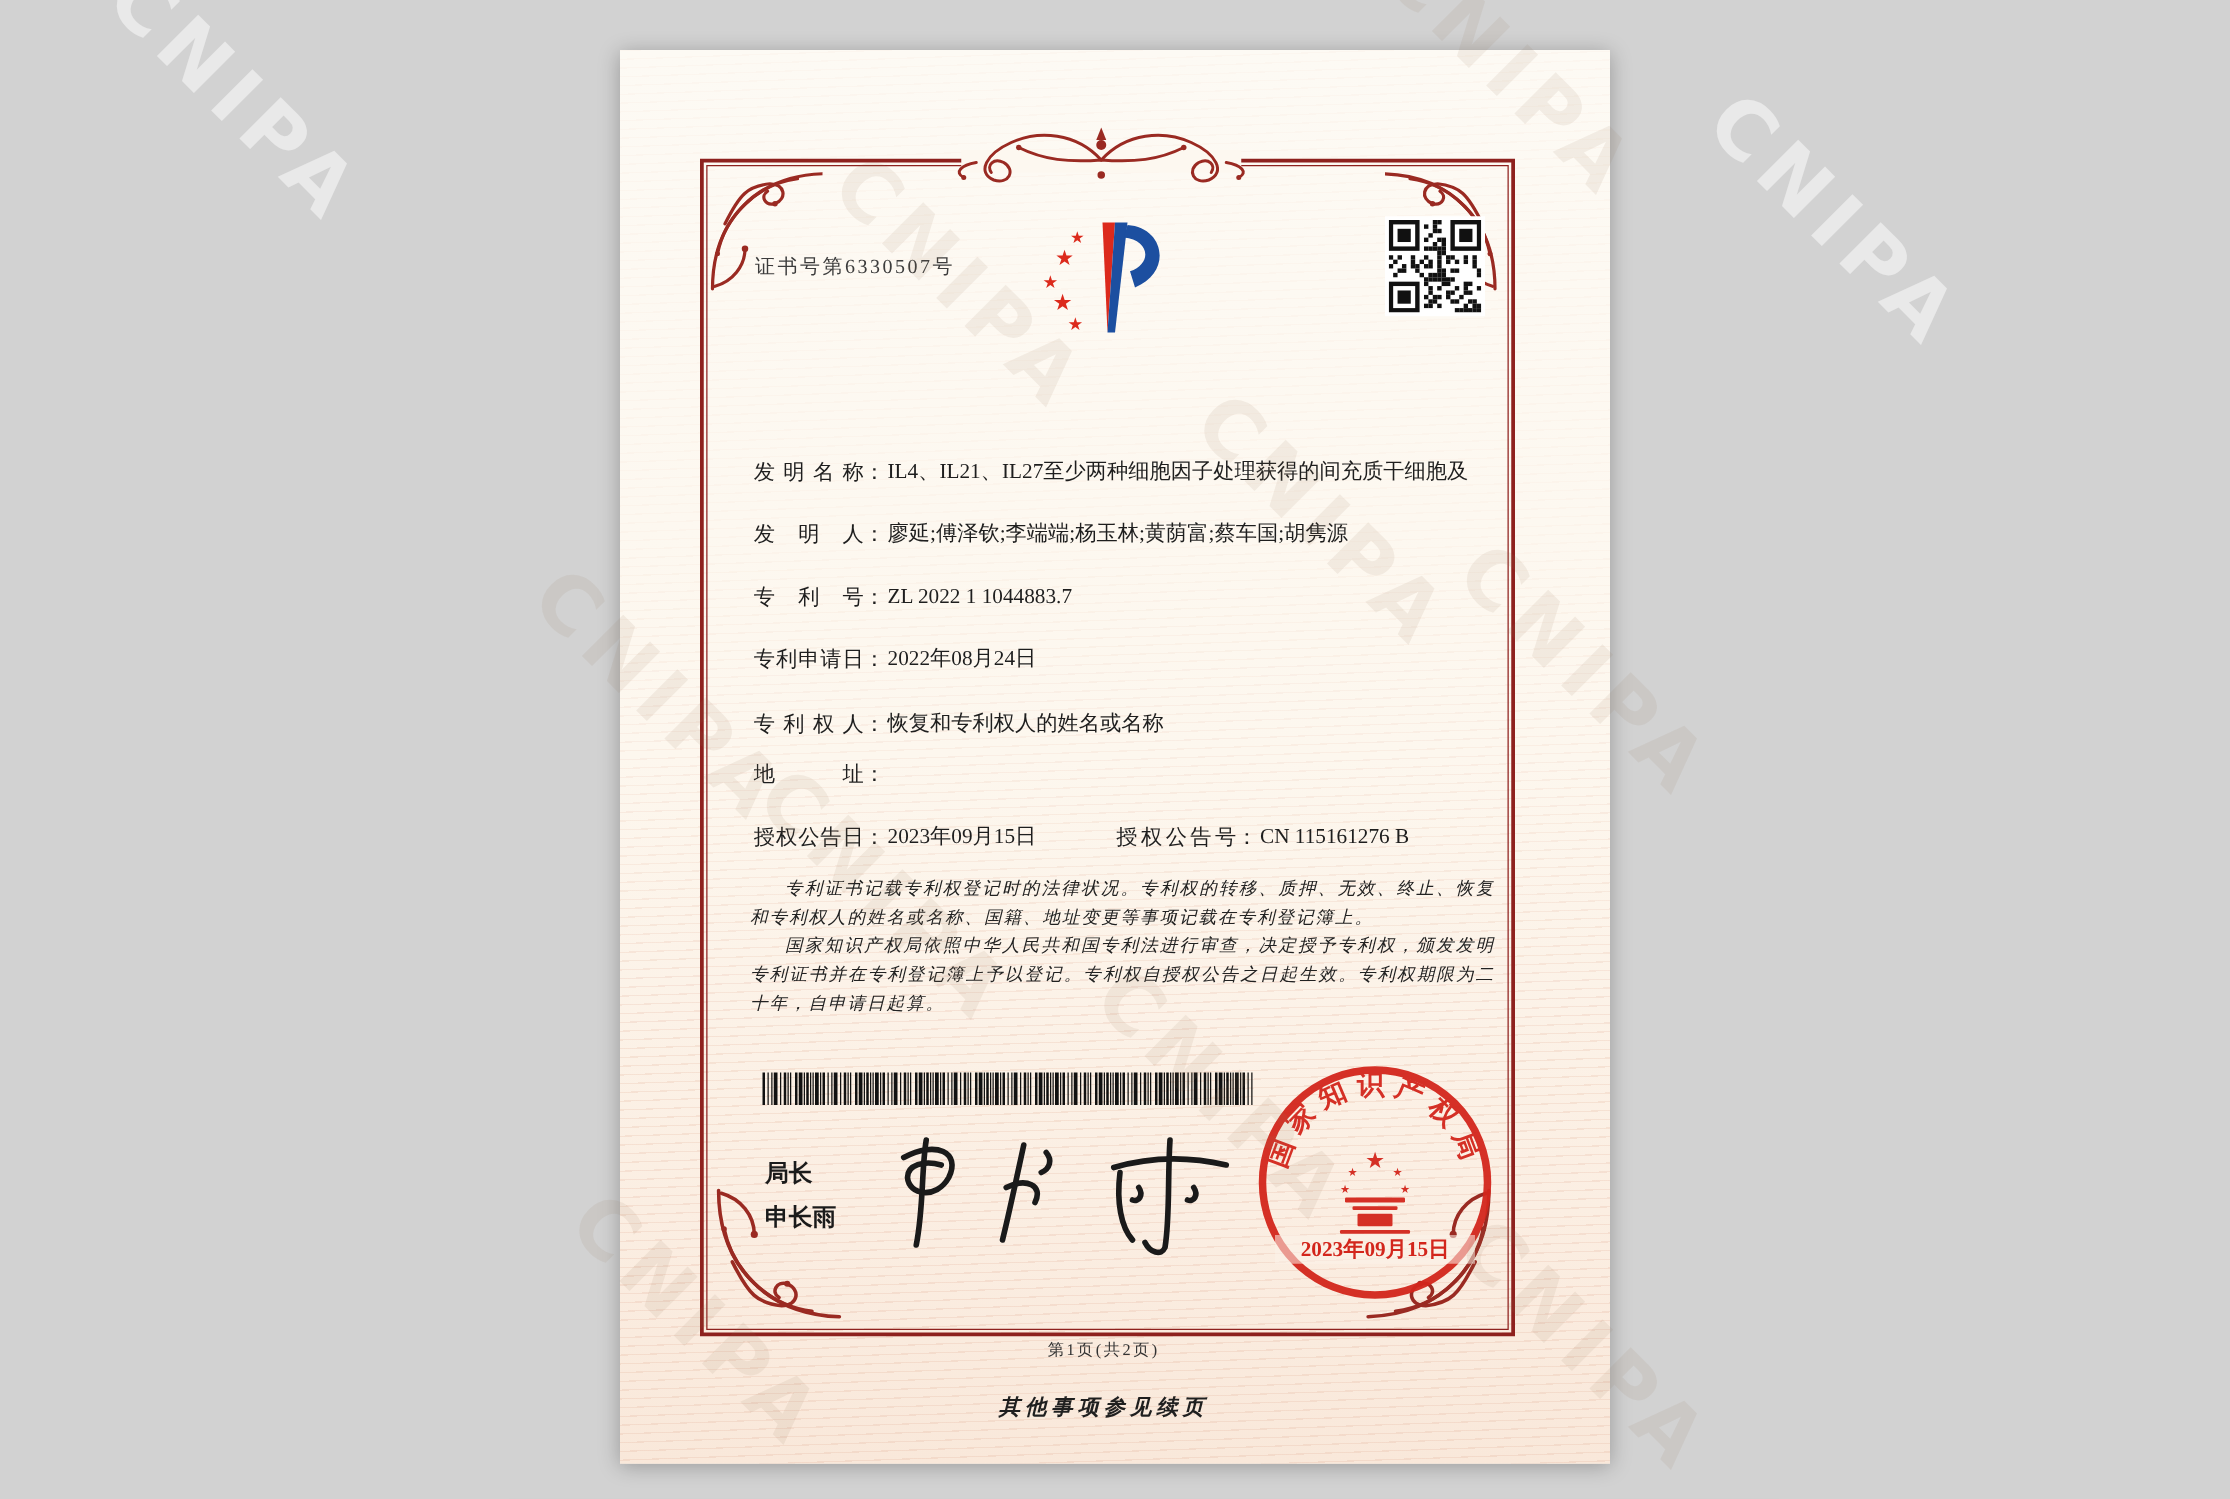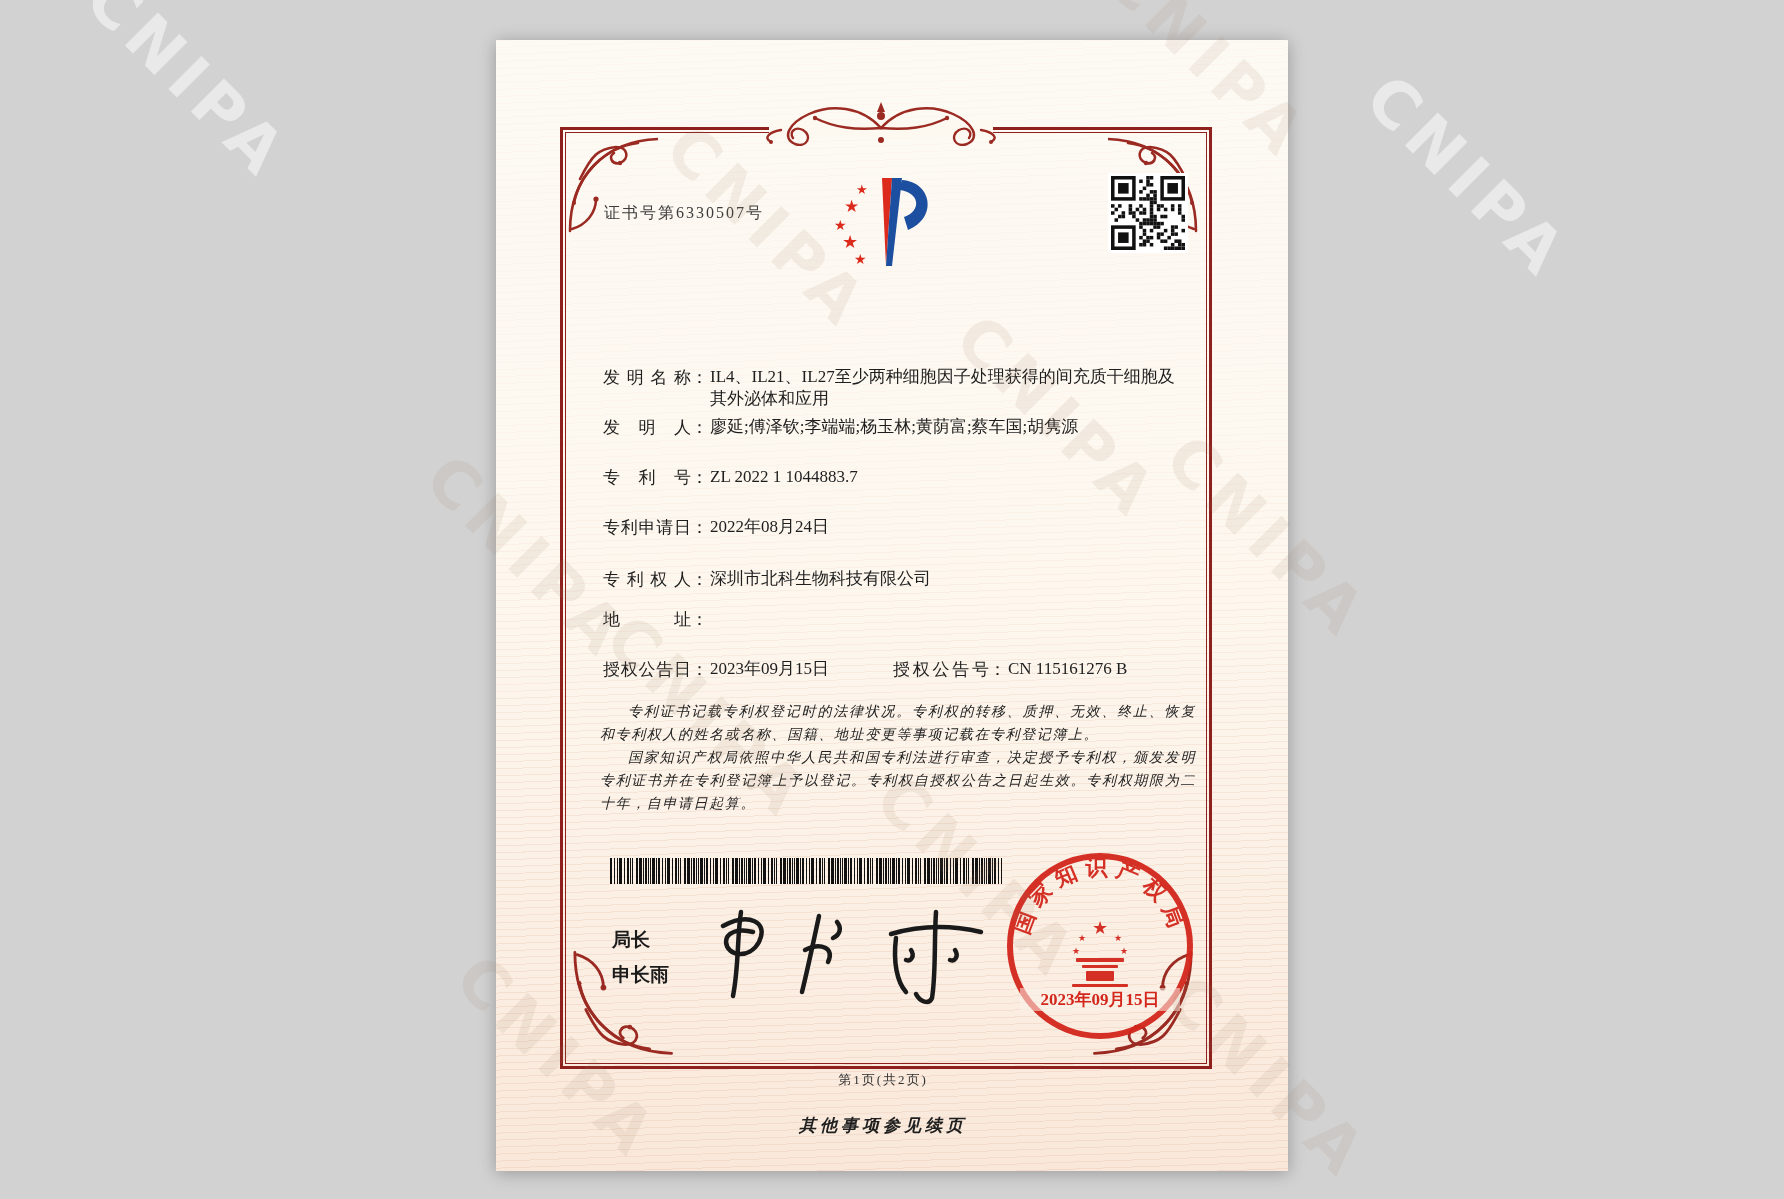--- a/index.html
+++ b/index.html
@@ -268,33 +268,33 @@
           <rect x="19" y="20" width="1" height="1" fill="#111"></rect>
           <rect x="20" y="11" width="1" height="1" fill="#111"></rect>
           <rect x="20" y="12" width="1" height="1" fill="#111"></rect>
           <rect x="20" y="15" width="1" height="1" fill="#111"></rect>
           <rect x="20" y="19" width="1" height="1" fill="#111"></rect>
           <rect x="20" y="20" width="1" height="1" fill="#111"></rect>
         </svg>
 
 
       <div class="row" style="left:107px;top:326px;">
-        <span class="lbl">发明名称</span><span class="colon">：</span><span class="val"><div>IL4、IL21、IL27至少两种细胞因子处理获得的间充质干细胞及</div><div>其外泌体和应用</div></span>
+        <span class="lbl">发明名称</span><span class="colon">：</span><span class="val"><div>IL4、IL21、IL27至少两种细胞因子处理获得的间充质干细胞及</div></span>
       </div>
       <div class="row" style="left:107px;top:376px;">
         <span class="lbl">发明人</span><span class="colon">：</span><span class="val">廖延;傅泽钦;李端端;杨玉林;黄荫富;蔡车国;胡隽源</span>
       </div>
       <div class="row" style="left:107px;top:426px;">
         <span class="lbl">专利号</span><span class="colon">：</span><span class="val">ZL 2022 1 1044883.7</span>
       </div>
       <div class="row" style="left:107px;top:476px;">
         <span class="lbl">专利申请日</span><span class="colon">：</span><span class="val">2022年08月24日</span>
       </div>
       <div class="row" style="left:107px;top:528px;">
-        <span class="lbl">专利权人</span><span class="colon">：</span><span class="val">深圳市北科生物科技有限公司</span>
+        <span class="lbl">专利权人</span><span class="colon">：</span><span class="val">恢复和专利权人的姓名或名称</span>
       </div>
       <div class="row addr" style="left:107px;top:568px;">
         <span class="lbl">地址</span><span class="colon">：</span><span class="val"></span>
       </div>
       <div class="row" style="left:107px;top:618px;">
         <span class="lbl">授权公告日</span><span class="colon">：</span><span class="val">2023年09月15日</span>
       </div>
       <div class="row" style="left:397px;top:618px;">
         <span class="lbl" style="width:96px;">授权公告号</span><span class="colon">：</span><span class="val">CN 115161276 B</span>
       </div>

